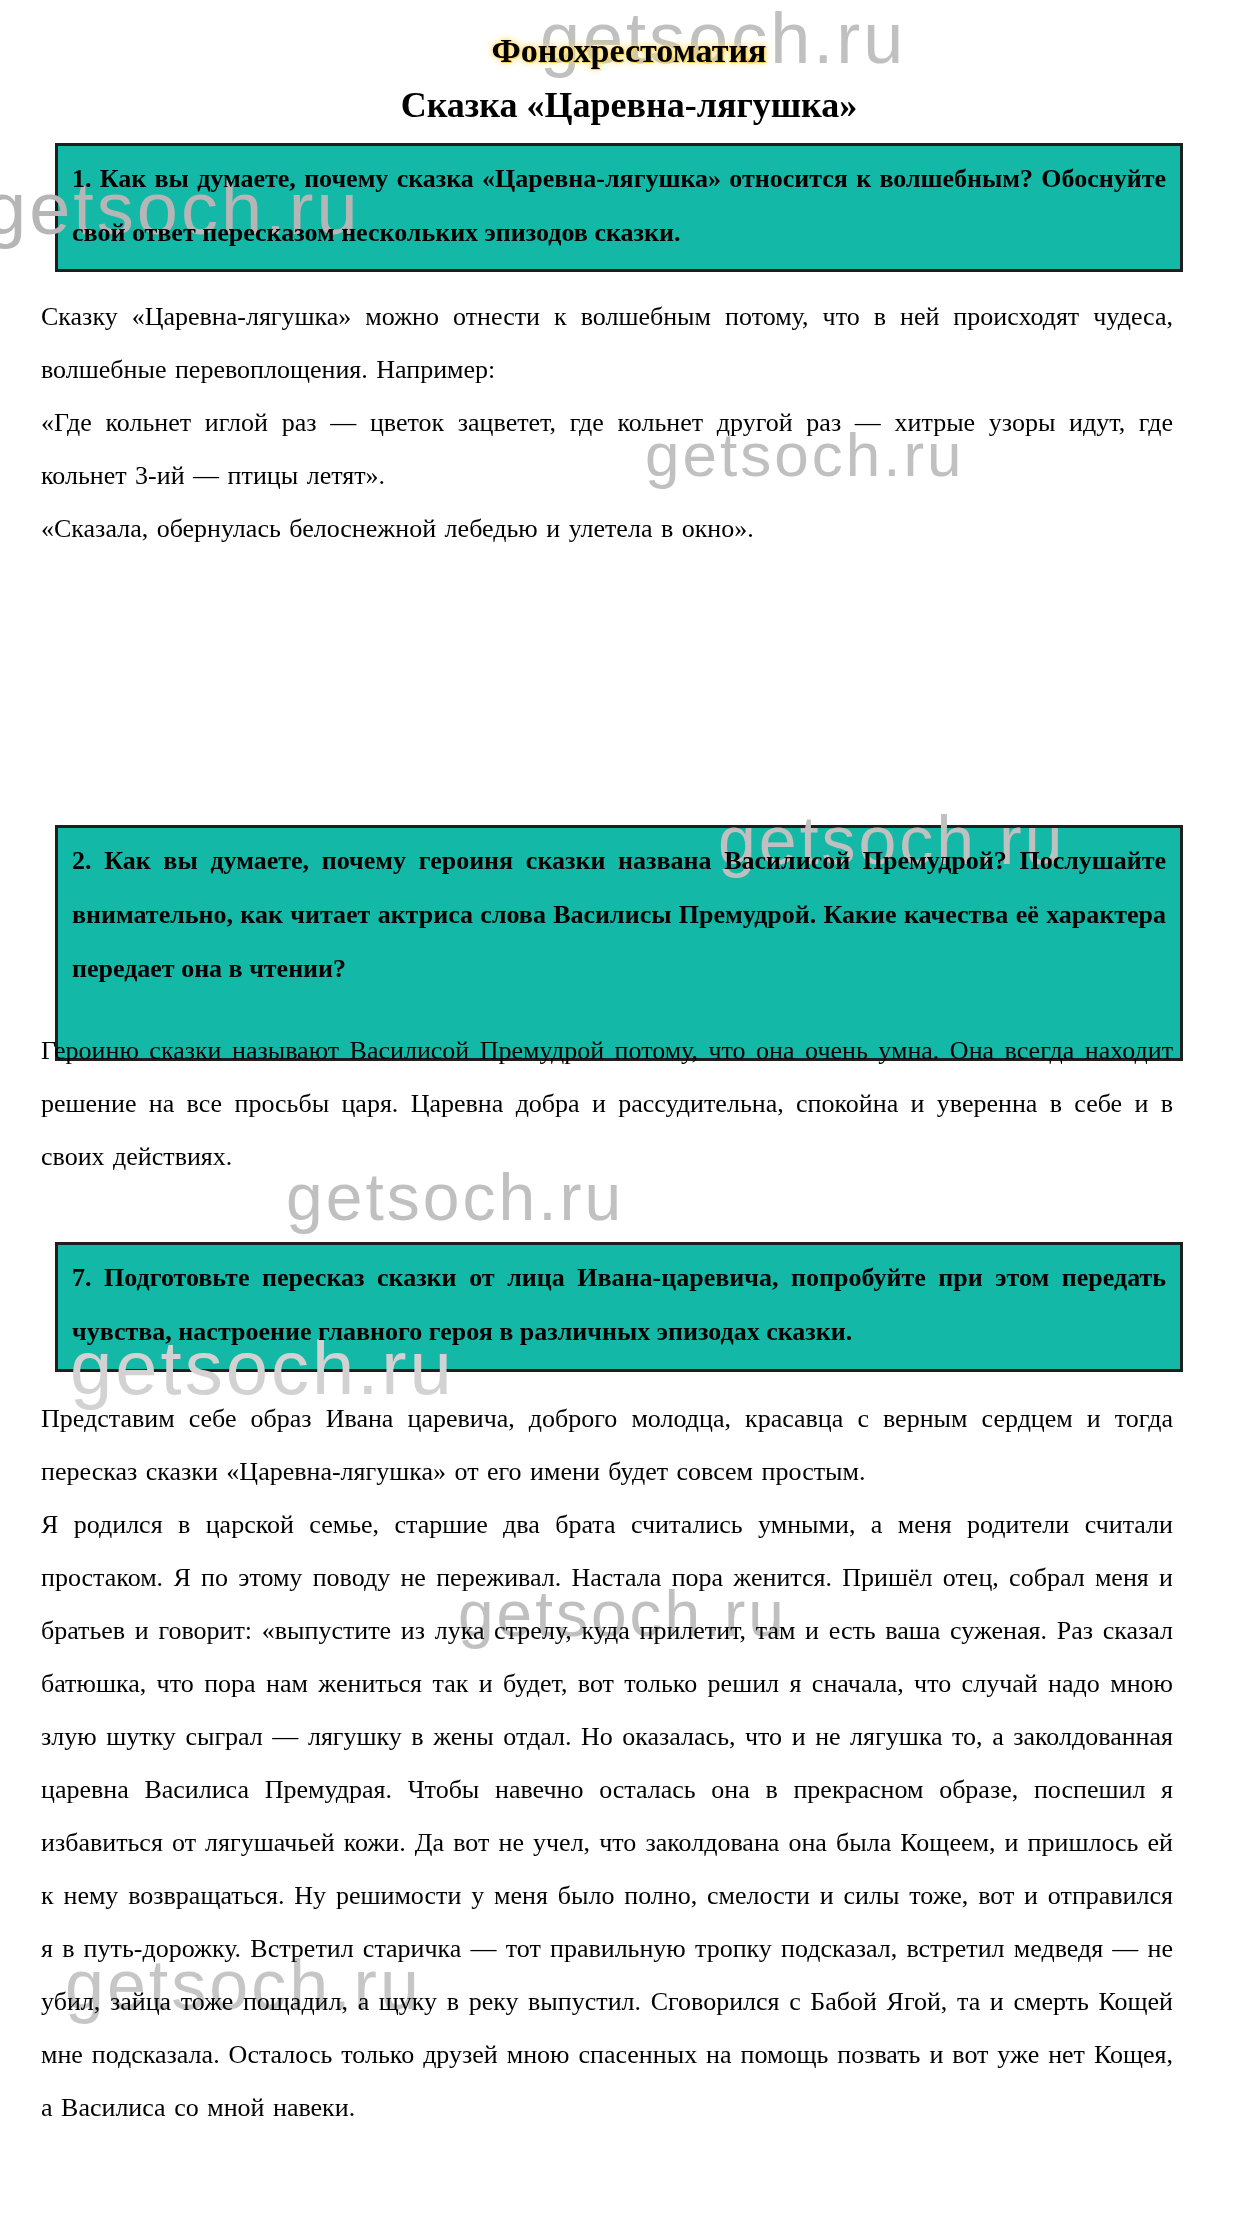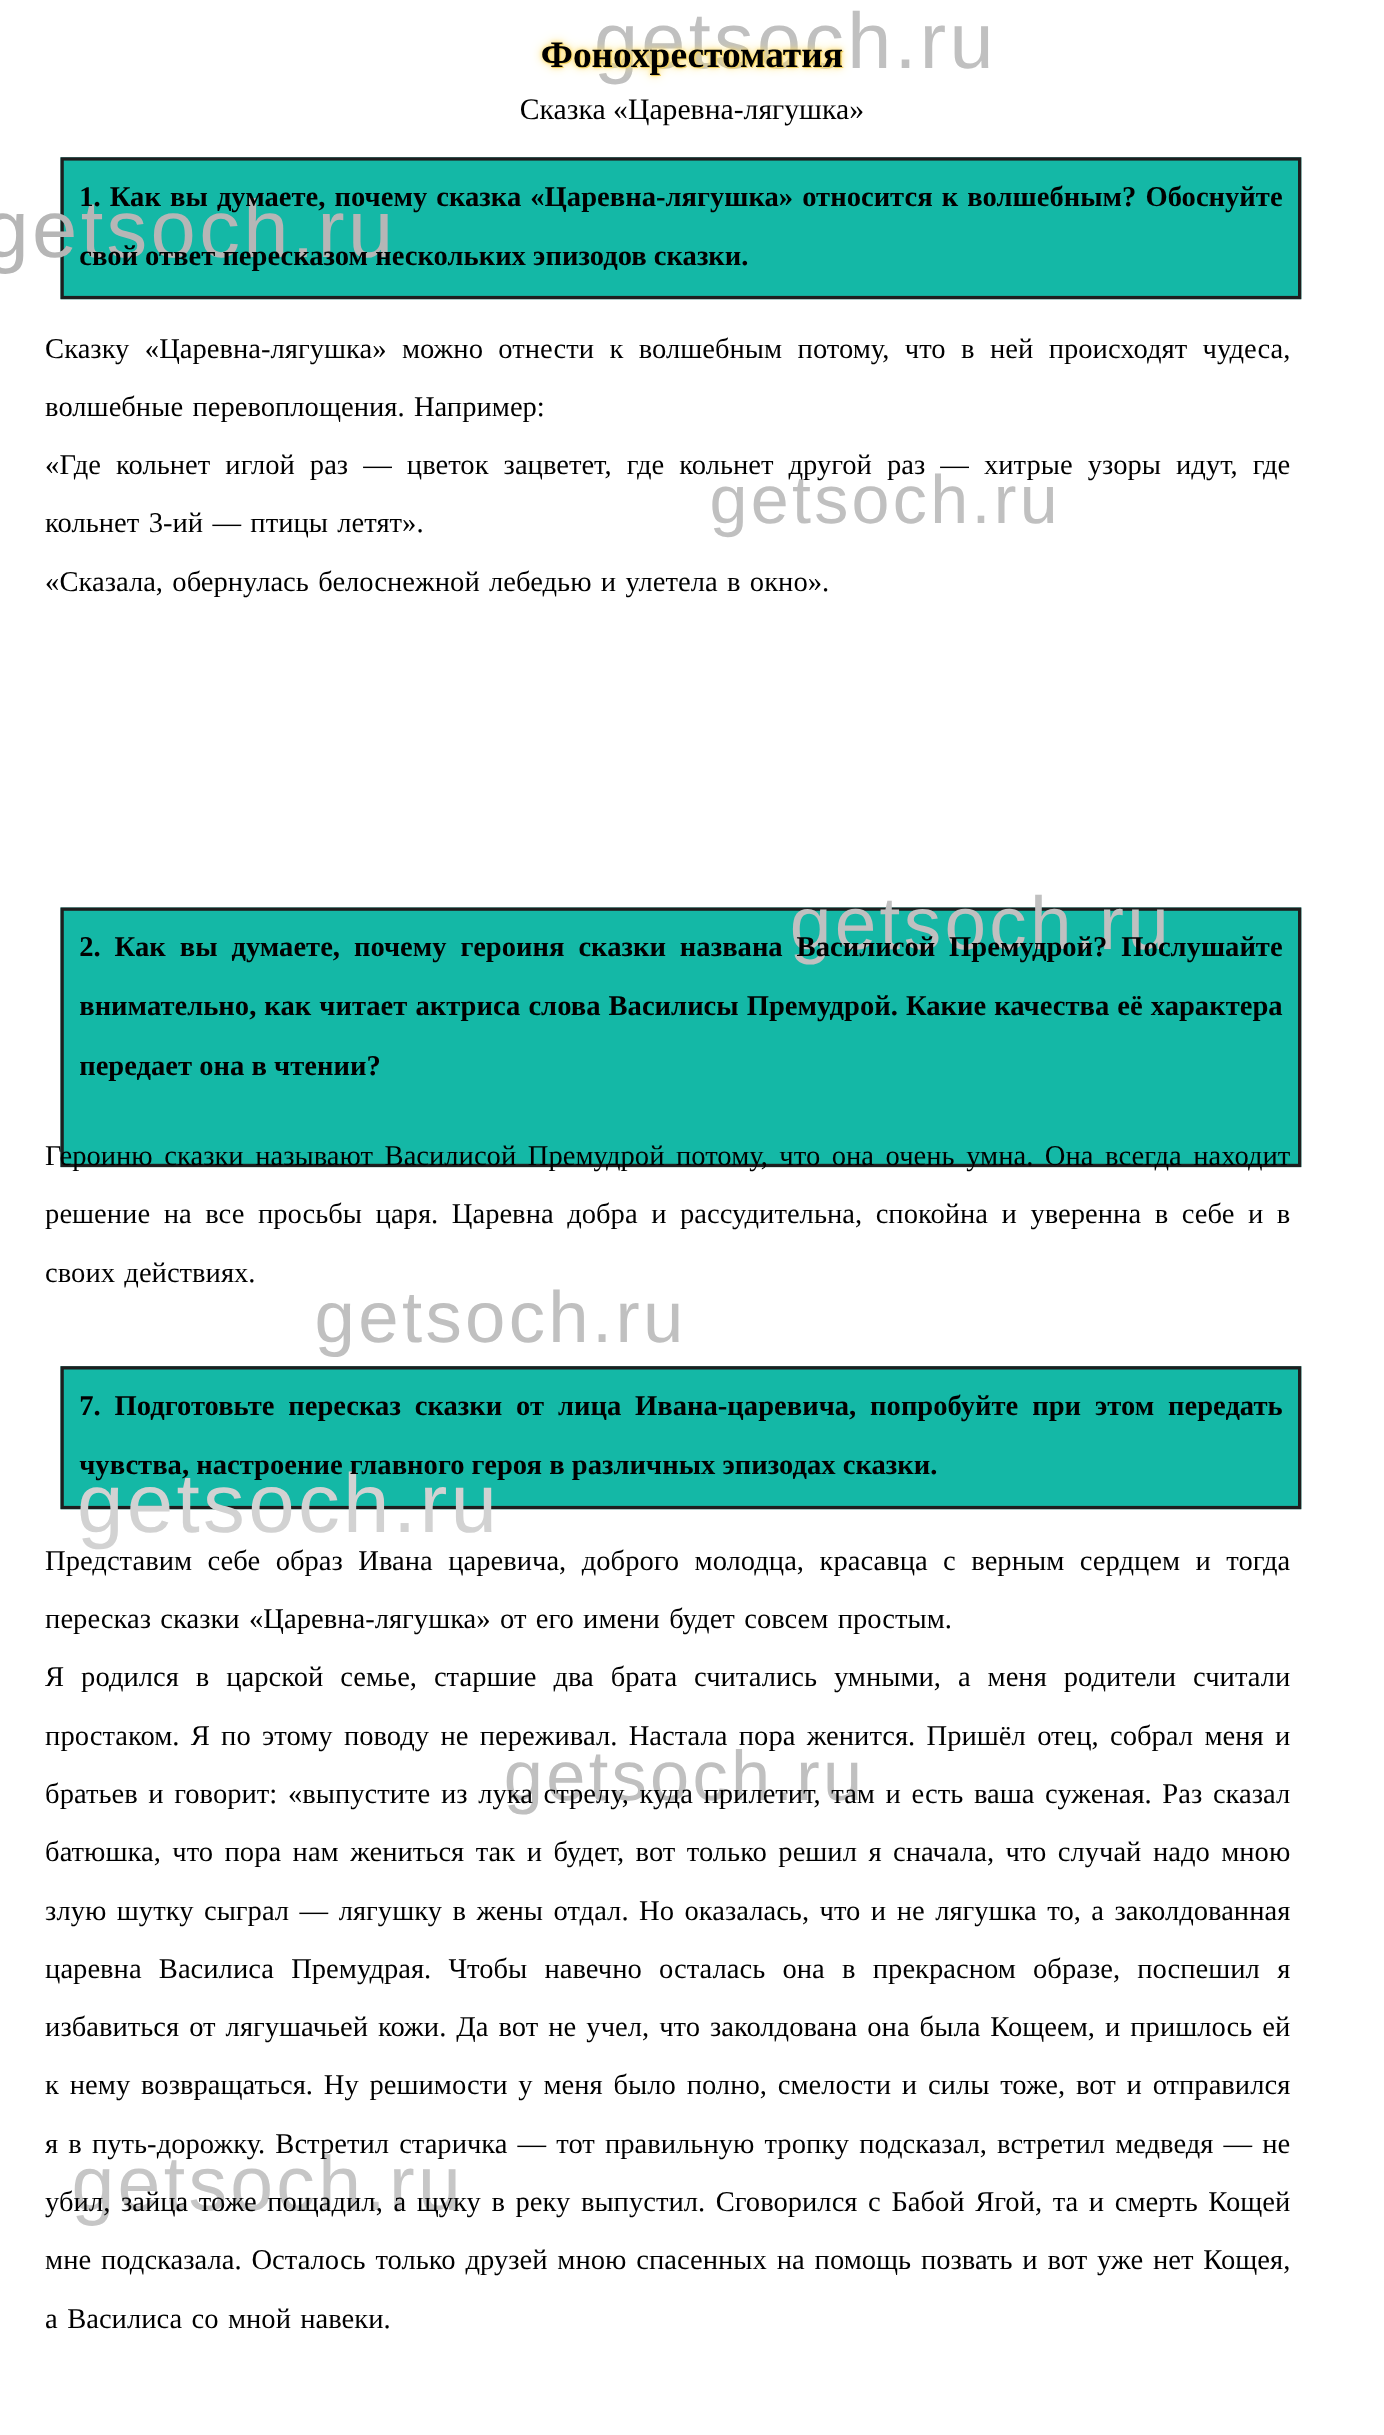--- a/index.html
+++ b/index.html
@@ -10,21 +10,21 @@
   }
   
   .page-title{
     position:absolute;top:32px;left:0;width:1258px;text-align:center;
     font-size:34px;font-weight:bold;color:#000000;
     text-shadow:0 0 10px #ffe27a,0 0 4px #ffd34d,1px 1px 0 #e9c960;
     z-index:3;
   }
   .page-subtitle{
     position:absolute;top:84px;left:0;width:1258px;text-align:center;
-    font-size:27px;font-weight:normal;z-index:3;
+    font-size:36px;font-weight:bold;z-index:3;
   }
   
   .qbox{
     position:absolute;left:55px;width:1128px;box-sizing:border-box;
     background:#14b8a6;border:3px solid #1E1E1E;
     padding:6px 14px 0 14px;
   }
   .qbox .qtext{
     position:relative;z-index:3;display:block;
     font-size:26px;font-weight:bold;line-height:54px;text-align:justify;

